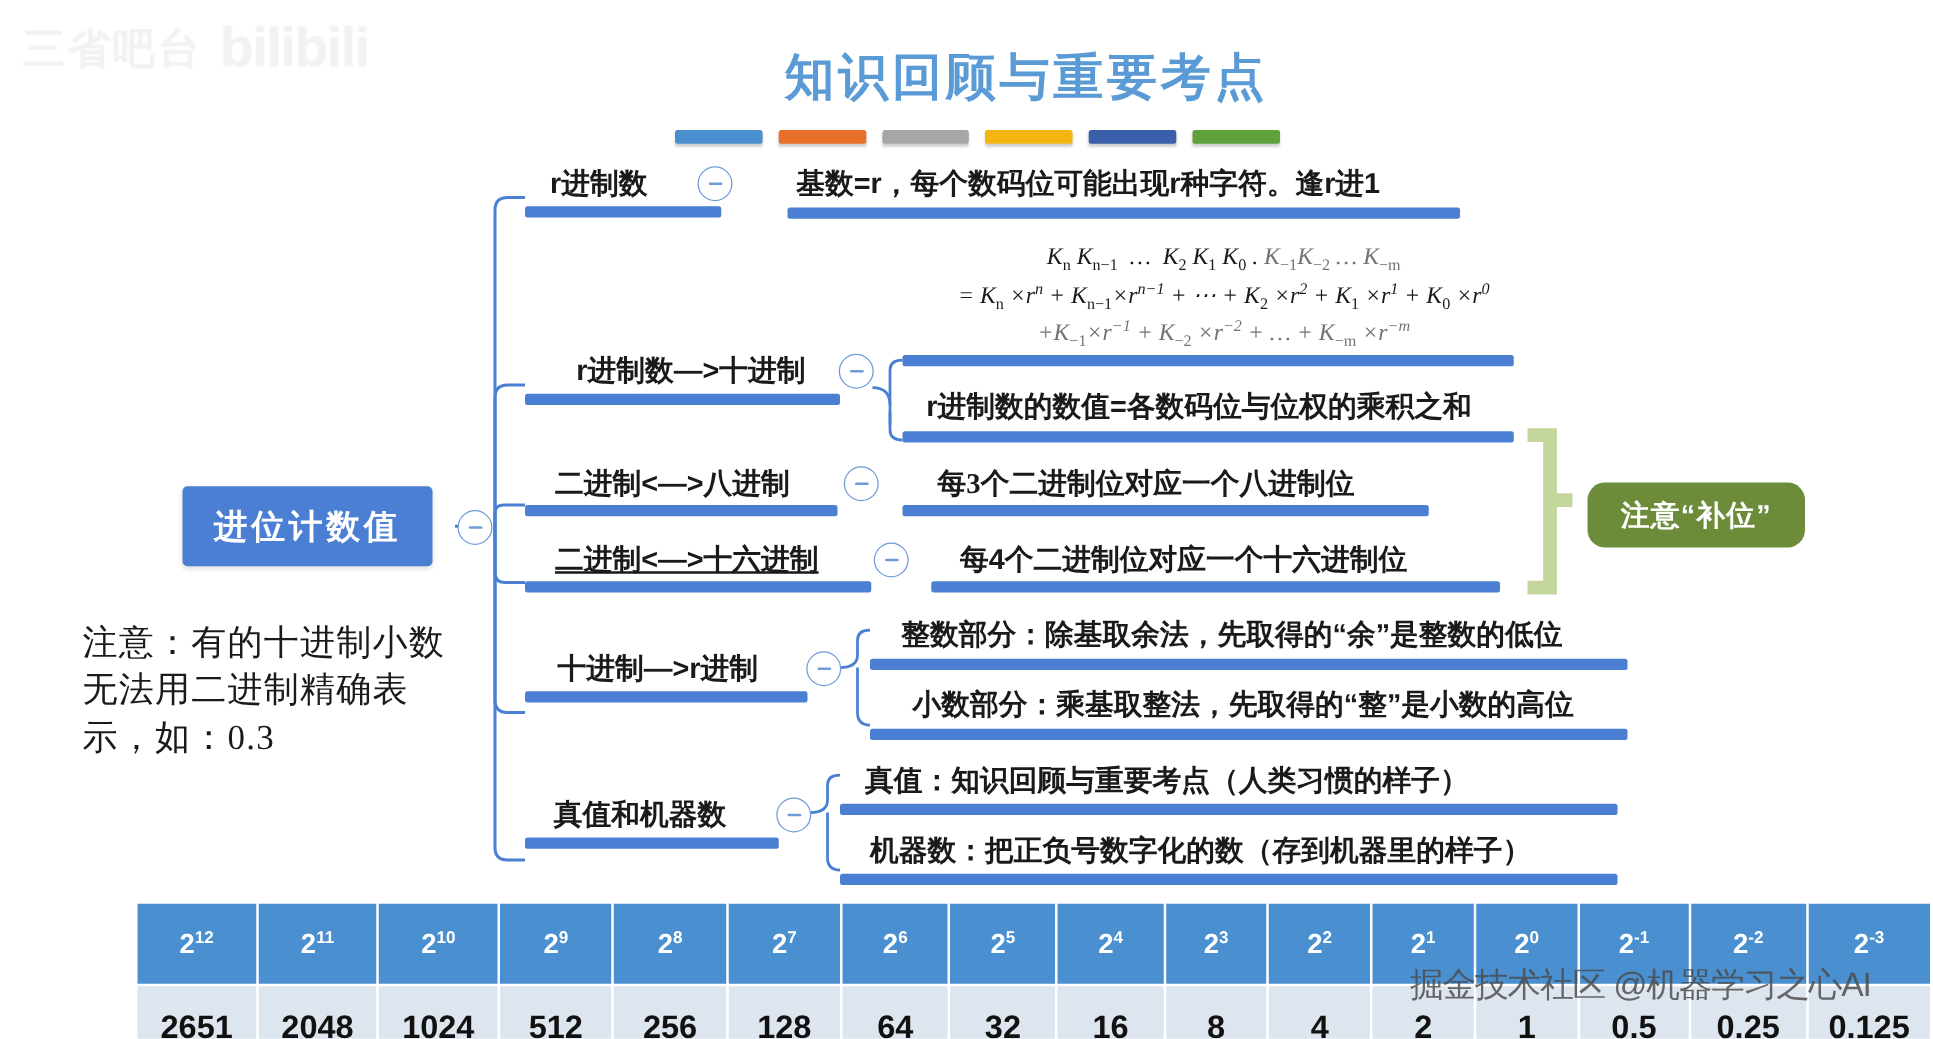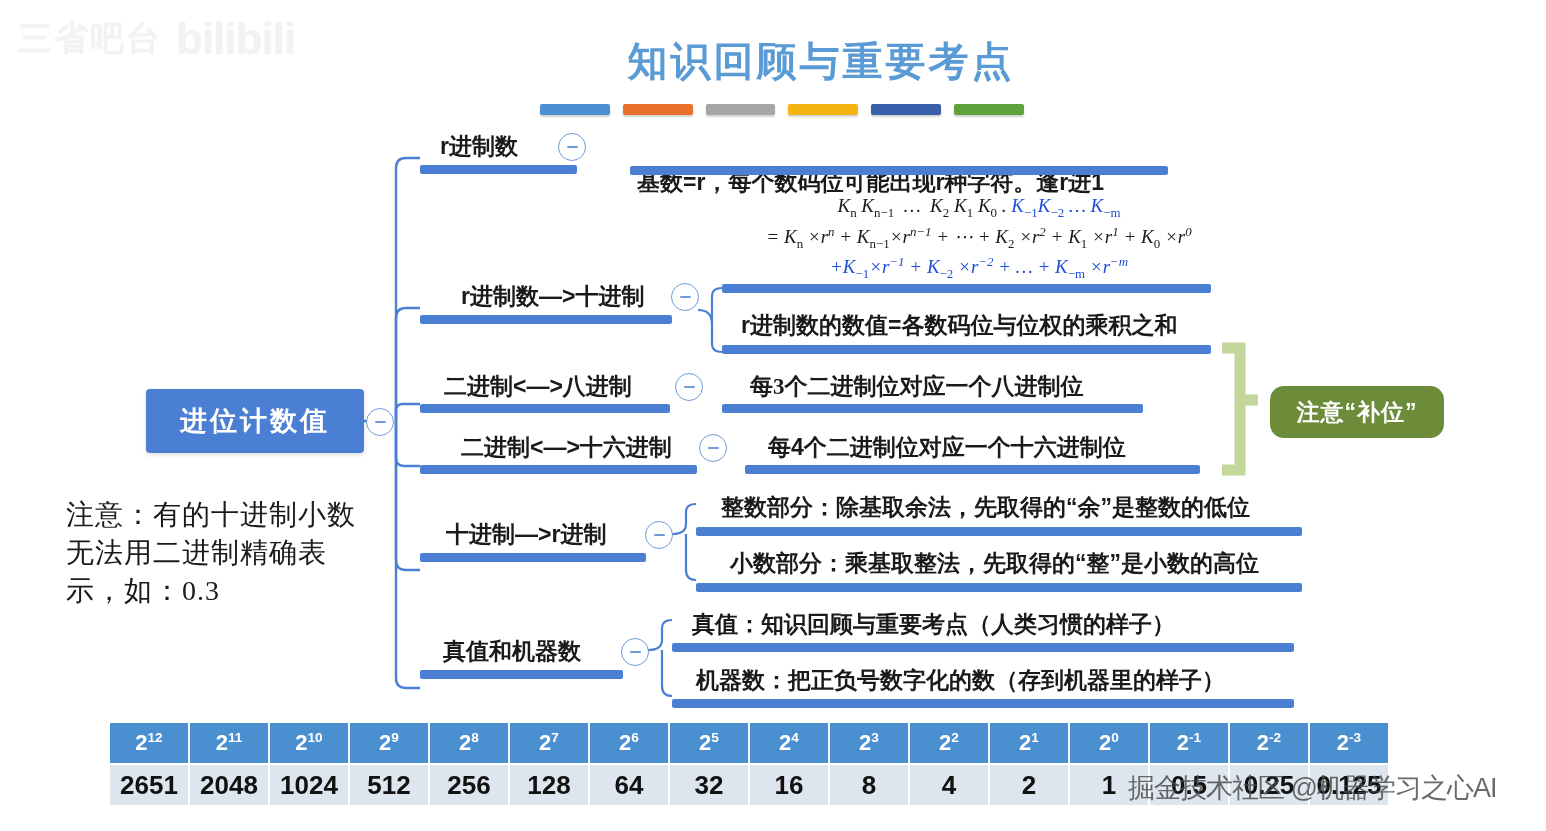--- a/index.html
+++ b/index.html
@@ -33,21 +33,21 @@
     left:0;top:34px;width:1546px;text-align:center;
     font-size:40px;font-weight:bold;color:#5b9bd5;letter-spacing:3px;
     font-family:"Liberation Serif","DejaVu Serif",serif;
     padding-left:48px;
   }
   #title-bars{left:540px;top:104px;width:484px;height:12px;display:flex;gap:13px;}
   #title-bars .tbar{flex:1;height:11px;border-radius:2px;box-shadow:0 2px 2px rgba(0,0,0,.18);}
 
   
   #root-node{
-    left:146px;top:389px;width:218px;height:64px;
+    left:146px;top:389px;width:200px;height:64px;
     background:#4a7fd4;border-radius:4px;
     display:flex;align-items:center;justify-content:center;
     color:#ffffff;font-size:27px;font-weight:bold;letter-spacing:3px;
     box-shadow:0 2px 4px rgba(0,0,0,.12);
   }
   .toggle{
     width:26px;height:26px;border-radius:50%;
     border:1.6px solid #6f9bd8;background:#fff;
     display:flex;align-items:center;justify-content:center;
   }
@@ -65,21 +65,21 @@
     font-size:23px;font-weight:bold;color:#1a1a1a;white-space:nowrap;
   }
   .ul-bar{background:#4a7fd4;height:9px;border-radius:2px;}
 
   
   #formula{
     left:744px;top:192px;width:470px;text-align:center;
     font-family:"Liberation Serif","DejaVu Serif",serif;
     font-size:19px;color:#1a1a1a;line-height:1.45;font-style:italic;
   }
-  #formula .blue{color:#1d4ed8;}
+  #formula .blue{color:#737373;}
   #formula sub{font-size:.68em;font-style:normal;}
   #formula sup{font-size:.68em;}
   #formula .row{white-space:nowrap;}
 
   
   #green-note{
     left:1270px;top:386px;width:174px;height:52px;
     background:#6d8c3a;border-radius:14px;
     display:flex;align-items:center;justify-content:center;
     color:#ffffff;font-size:23px;font-weight:bold;letter-spacing:1px;
@@ -89,21 +89,21 @@
   #left-note{
     left:66px;top:496px;width:300px;
     font-size:28px;line-height:1.35;color:#1a1a1a;
     font-family:"Liberation Serif","DejaVu Serif",serif;
     letter-spacing:1px;
   }
 
   
   #power-table{left:108px;top:721px;border-collapse:separate;border-spacing:2px;}
   #power-table td{
-    padding:0;text-align:center;vertical-align:middle;
+    padding:12px;text-align:center;vertical-align:middle;
     width:78px;height:40px;
   }
   #power-table tr.hdr td{
     background:#4a90d1;color:#ffffff;font-size:22px;font-weight:bold;
   }
   #power-table tr.hdr td sup{font-size:.62em;}
   #power-table tr.val td{
     background:#dde5ef;color:#111111;font-size:26px;font-weight:bold;
   }
 </style>
@@ -153,21 +153,21 @@
   </svg>
 
   <div class="abs" id="root-node">进位计数值</div>
   <div class="abs toggle" style="left:366px;top:408px;"></div>
 
   <div class="abs" id="left-note">注意：有的十进制小数无法用二进制精确表示，如：0.3</div>
 
   <div class="abs branch-label" style="left:440px;top:131px;">r进制数</div>
   <div class="abs ul-bar" style="left:420px;top:165px;width:157px;"></div>
   <div class="abs toggle" style="left:558px;top:133px;"></div>
-  <div class="abs leaf-text" style="left:637px;top:131px;margin-top:36px;">基数=r，每个数码位可能出现r种字符。逢r进1</div>
+  <div class="abs leaf-text" style="left:637px;top:131px;">基数=r，每个数码位可能出现r种字符。逢r进1</div>
   <div class="abs ul-bar" style="left:630px;top:166px;width:538px;"></div>
 
   <div class="abs" id="formula">
     <div class="row">
       <i>K</i><sub>n</sub>&nbsp;<i>K</i><sub>n−1</sub> &nbsp;…&nbsp; <i>K</i><sub>2</sub>&nbsp;<i>K</i><sub>1</sub>&nbsp;<i>K</i><sub>0</sub> .
       <span class="blue"><i>K</i><sub>−1</sub><i>K</i><sub>−2</sub> … <i>K</i><sub>−m</sub></span>
     </div>
     <div class="row">
       = <i>K</i><sub>n</sub> ×<i>r</i><sup>n</sup> + <i>K</i><sub>n−1</sub>×<i>r</i><sup>n−1</sup> + ⋯ + <i>K</i><sub>2</sub> ×<i>r</i><sup>2</sup> + <i>K</i><sub>1</sub> ×<i>r</i><sup>1</sup> + <i>K</i><sub>0</sub> ×<i>r</i><sup>0</sup>
     </div>
@@ -182,21 +182,21 @@
   <div class="abs leaf-text" style="left:741px;top:310px;">r进制数的数值=各数码位与位权的乘积之和</div>
   <div class="abs ul-bar" style="left:722px;top:284px;width:489px;"></div>
   <div class="abs ul-bar" style="left:722px;top:345px;width:489px;"></div>
 
   <div class="abs branch-label" style="left:444px;top:371px;">二进制&lt;—&gt;八进制</div>
   <div class="abs ul-bar" style="left:420px;top:404px;width:250px;"></div>
   <div class="abs toggle" style="left:675px;top:373px;"></div>
   <div class="abs leaf-text" style="left:750px;top:371px;font-family:Liberation Serif, serif;">每3个二进制位对应一个八进制位</div>
   <div class="abs ul-bar" style="left:722px;top:404px;width:421px;"></div>
 
-  <div class="abs branch-label" style="left:461px;top:432px;">二进制&lt;—&gt;十六进制</div>
+  <div class="abs branch-label" style="left:444px;top:432px;text-decoration:underline;">二进制&lt;—&gt;十六进制</div>
   <div class="abs ul-bar" style="left:420px;top:465px;width:277px;"></div>
   <div class="abs toggle" style="left:699px;top:434px;"></div>
   <div class="abs leaf-text" style="left:768px;top:432px;">每4个二进制位对应一个十六进制位</div>
   <div class="abs ul-bar" style="left:745px;top:465px;width:455px;"></div>
 
   <div class="abs" id="green-note">注意“补位”</div>
 
   <div class="abs branch-label" style="left:446px;top:519px;">十进制—&gt;r进制</div>
   <div class="abs ul-bar" style="left:420px;top:553px;width:226px;"></div>
   <div class="abs toggle" style="left:645px;top:521px;"></div>

